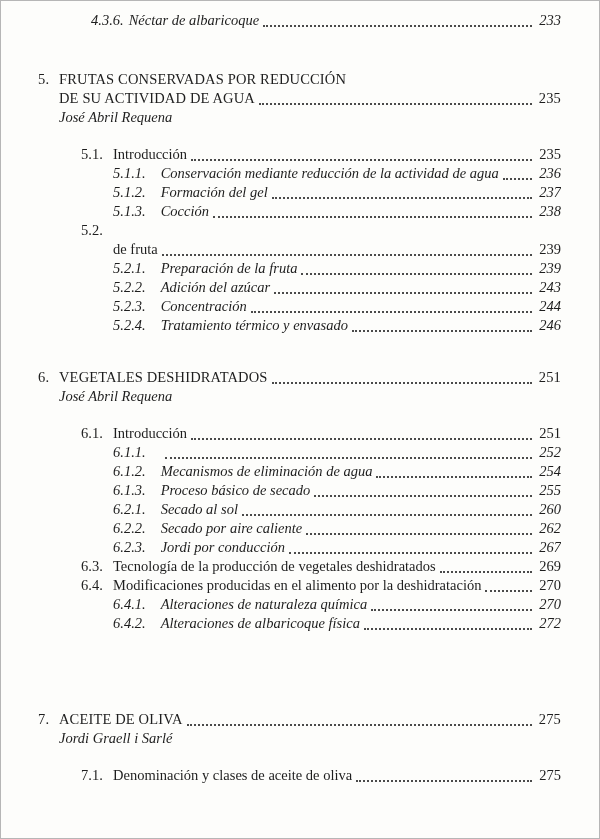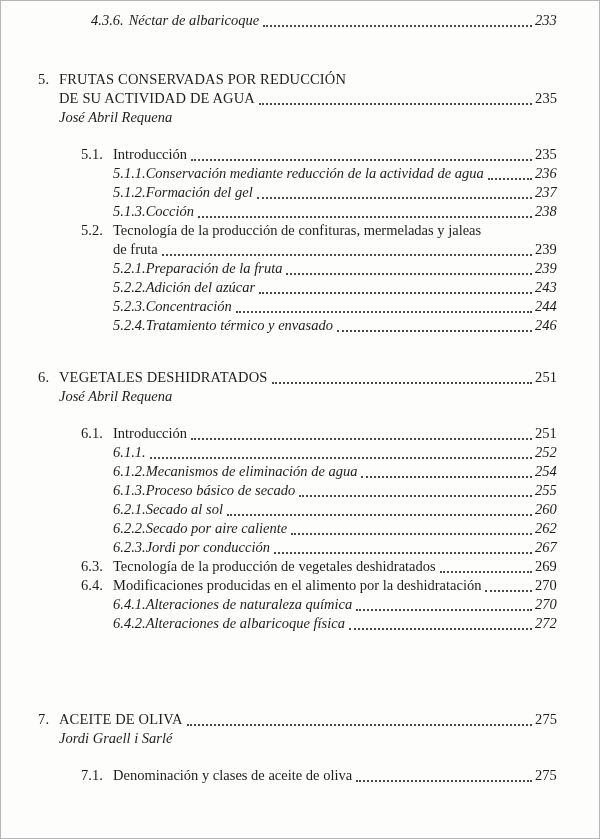--- a/index.html
+++ b/index.html
@@ -26,31 +26,31 @@
   .num { flex: none; }
   .title { flex: none; text-align: right; }
   .dots {
     flex: 1 1 8px;
     min-width: 8px;
     align-self: flex-end;
     border-bottom: 2px dotted #4a4a4a;
     margin: 0 3px 0 4px;
     transform: translateY(-3px);
   }
-  .pageno { flex: none; min-width: 26px; text-align: left; }
+  .pageno { flex: none; min-width: 26px; text-align: right; }
   .italic { font-style: italic; }
   .chapter-h { letter-spacing: 0.15px; }
   .chapter-h .num { width: 21px; }
   .chapter-h.cont { padding-left: 21px; }
   .author { padding-left: 21px; }
   .section { padding-left: 43px; }
   .section .num { width: 32px; }
   .section.cont { padding-left: 75px; }
   .subsection { padding-left: 75px; }
-  .subsection .num { margin-right: 0; }
+  .subsection .num { margin-right: 15px; }
   .lead { padding-left: 53px; }
   .lead .num { margin-right: 5px; }
   .chapter-block.ch-0 { margin-top: 40px; }
   .chapter-block.ch-1 { margin-top: 33px; }
   .chapter-block.ch-2 { margin-top: 77px; }
   .entry-list { margin-top: 18px; }
 </style>
 </head>
 <body>
 
@@ -95,21 +95,20 @@
             <span class="pageno">237</span>
           </div>
           <div class="toc-row subsection italic">
             <span class="num">5.1.3.</span>
             <span class="title">Cocción</span>
             <span class="dots"></span>
             <span class="pageno">238</span>
           </div>
           <div class="toc-row section">
             <span class="num">5.2.</span>
-            <span class="title">Tecnología de la producción de confituras, mermeladas y jaleas</span>
           </div>
           <div class="toc-row section cont">
             <span class="title">de fruta</span>
             <span class="dots"></span>
             <span class="pageno">239</span>
           </div>
           <div class="toc-row subsection italic">
             <span class="num">5.2.1.</span>
             <span class="title">Preparación de la fruta</span>
             <span class="dots"></span>

